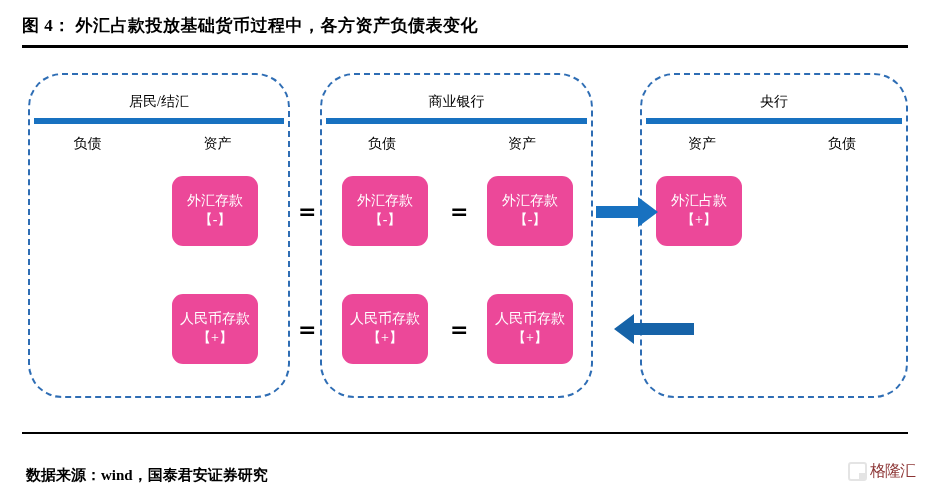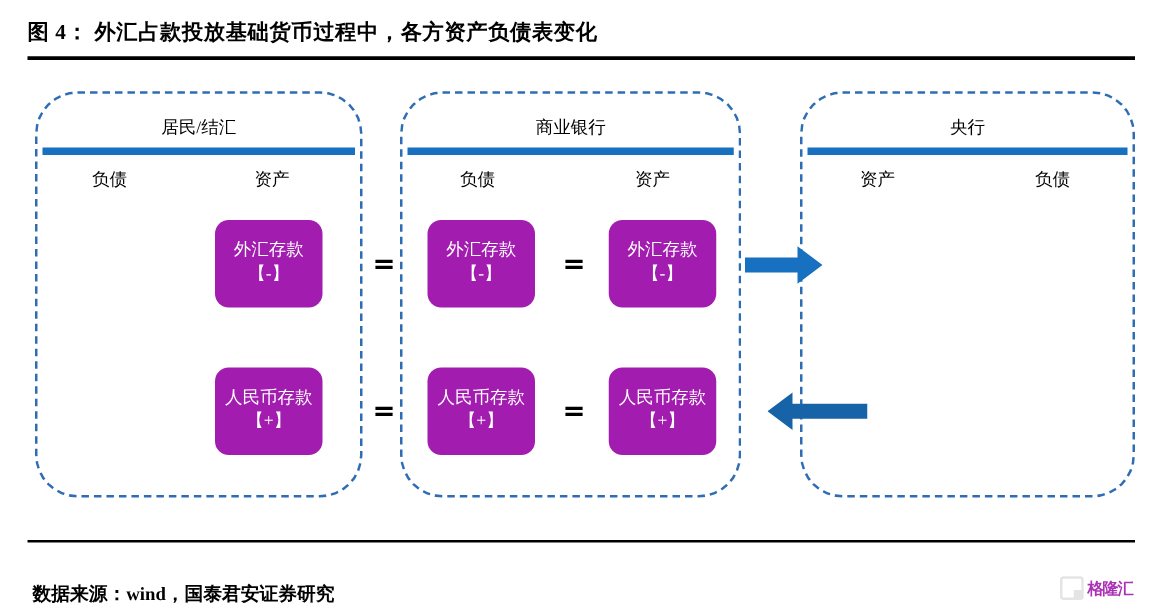--- a/index.html
+++ b/index.html
@@ -45,21 +45,21 @@
     width:15px;height:15px;
     border:2px solid #e2e2e2;border-radius:3px;
     position:relative;flex:0 0 auto;
   }
   .wm-mark::after{
     content:"";position:absolute;right:-1px;bottom:-1px;
     width:7px;height:7px;background:#e2e2e2;
     border-radius:0 0 2px 0;
   }
   .wm-text{
-    font-size:13px;color:#a21caf;font-weight:bold;
+    font-size:16px;color:#7f1d1d;font-weight:normal;
     font-family:"DejaVu Sans","Liberation Sans",sans-serif;
     letter-spacing:-1px;
   }
 
   
   .panel{
     position:absolute;
     border:2px dashed #2e6db4;
     border-radius:34px;
     box-sizing:border-box;
@@ -74,21 +74,21 @@
     height:6px;background:#1871C0;
   }
   .col-head{
     position:absolute;top:60px;
     font-size:14px;text-align:center;white-space:nowrap;
   }
 
   
   .ibox{
     position:absolute;
-    background:#a21caf;
+    background:#ec4899;
     border-radius:11px;
     color:#fff;
     display:flex;align-items:center;justify-content:center;
     text-align:center;
     font-size:14px;line-height:1.35;
     box-sizing:border-box;
     padding:2px 4px;
   }
 
   
@@ -129,20 +129,21 @@
   <div class="ibox" style="left:487px;top:176px;width:86px;height:70px;">外汇存款【-】</div>
   <div class="ibox" style="left:342px;top:294px;width:86px;height:70px;">人民币存款【+】</div>
   <div class="ibox" style="left:487px;top:294px;width:86px;height:70px;">人民币存款【+】</div>
 
   <div class="panel" style="left:640px;top:73px;width:268px;height:325px;">
     <div class="panel-title">央行</div>
     <div class="panel-rule"></div>
     <div class="col-head" style="left:10px;width:100px;">资产</div>
     <div class="col-head" style="left:150px;width:100px;">负债</div>
   </div>
+  <div class="ibox" style="left:656px;top:176px;width:86px;height:70px;">外汇占款【+】</div>
 
   <div class="eq" style="left:298px;top:201px;">=</div>
   <div class="eq" style="left:450px;top:201px;">=</div>
   <div class="eq" style="left:298px;top:319px;">=</div>
   <div class="eq" style="left:450px;top:319px;">=</div>
 
   <svg class="arrow" style="left:596px;top:195px;" width="64" height="34" viewBox="0 0 64 34">
     <path d="M0 11 L42 11 L42 2 L62 17 L42 32 L42 23 L0 23 Z" fill="#1871C0"></path>
   </svg>
   <svg class="arrow" style="left:614px;top:312px;" width="80" height="34" viewBox="0 0 80 34">

